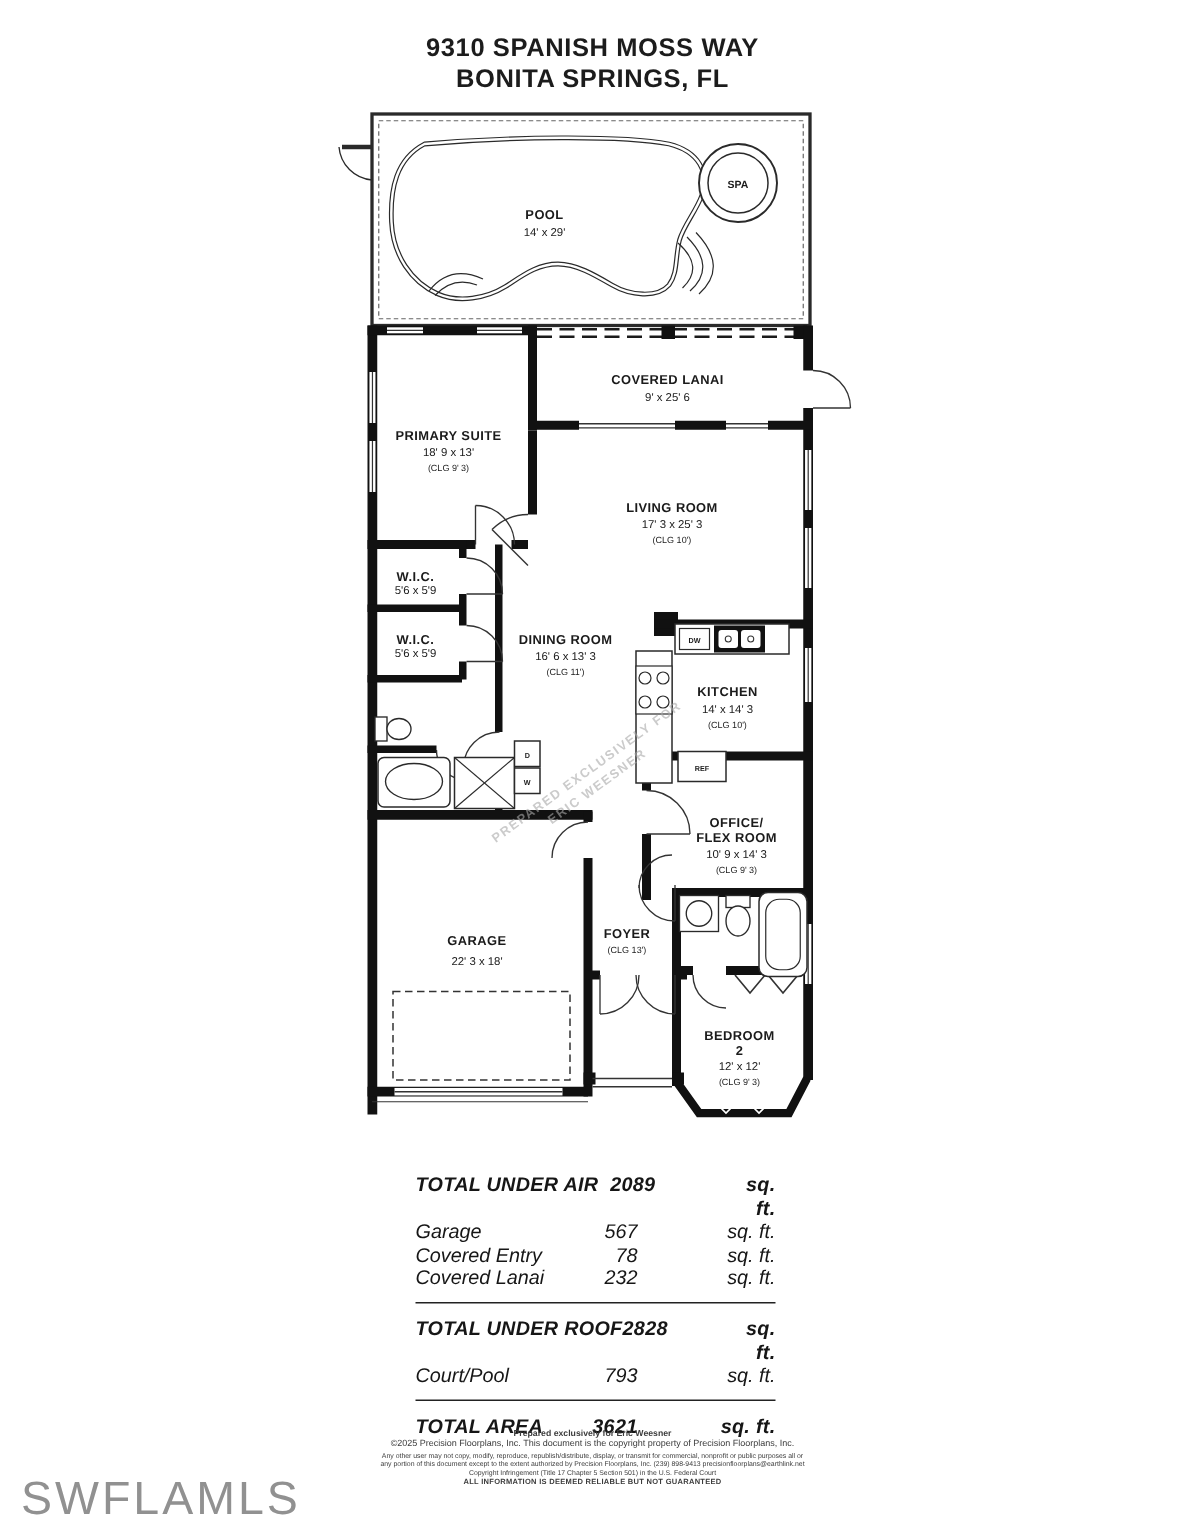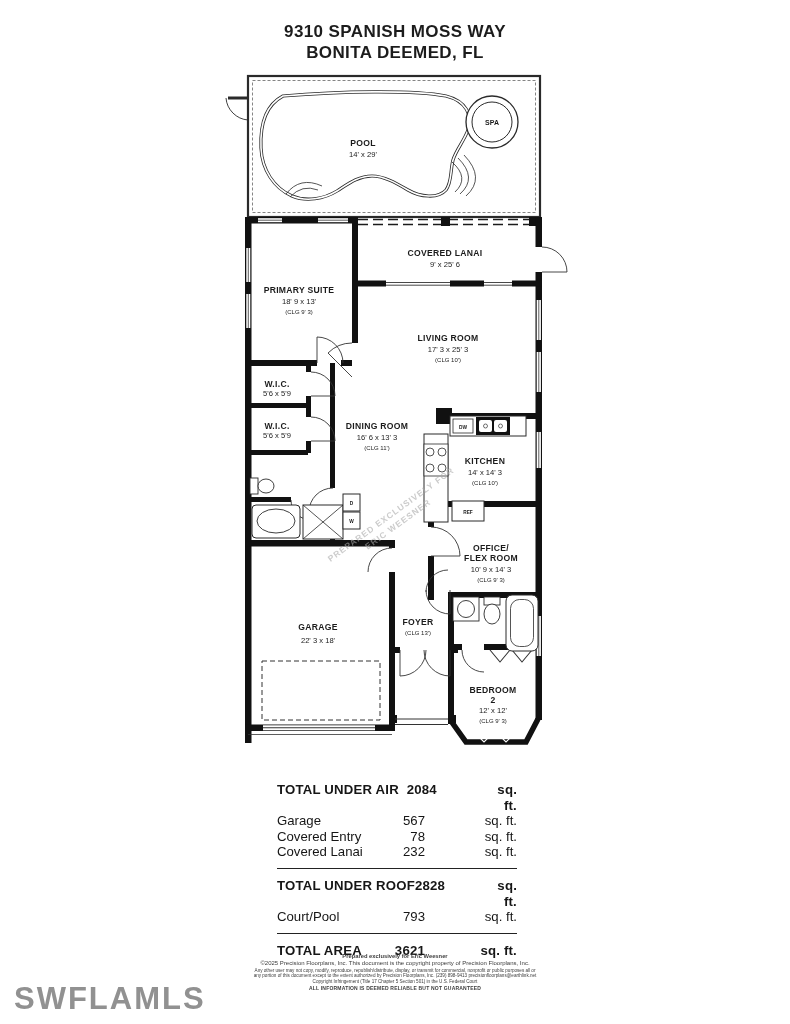--- a/index.html
+++ b/index.html
@@ -8,42 +8,42 @@
   .title{position:absolute;top:21px;left:0;width:100%;text-align:center;
          font-size:17px;font-weight:bold;letter-spacing:.4px;line-height:1.25;color:#1c1c1c;}
   svg{position:absolute;top:0;left:0;}
   .rname{font:600 8.6px "Liberation Sans",sans-serif;letter-spacing:.3px;fill:#1b1b1b;text-anchor:middle;}
   .rdim{font:400 7.6px "Liberation Sans",sans-serif;fill:#1b1b1b;text-anchor:middle;}
   .rclg{font:400 6px "Liberation Sans",sans-serif;fill:#222;text-anchor:middle;}
   .tinylbl{font:600 4.8px "Liberation Sans",sans-serif;fill:#1b1b1b;text-anchor:middle;}
   .spalbl{font:600 7px "Liberation Sans",sans-serif;fill:#1b1b1b;text-anchor:middle;}
   .wmdiag{font:600 8.5px "Liberation Sans",sans-serif;fill:#a9a9a9;opacity:.6;letter-spacing:1.1px;text-anchor:middle;}
   .areas{position:absolute;left:277px;top:782px;width:240px;font-size:13.2px;line-height:15.6px;color:#161616;}
-  .arow{display:flex;}
+  .arow{display:flex;font-style:italic;}
   .arow .lbl{flex:1;text-align:left;white-space:nowrap;}
   .arow .val{width:52px;text-align:right;}
   .arow .unit{width:44px;text-align:right;margin-left:48px;}
   .arow.total{font-weight:bold;letter-spacing:.2px;}
   .asep{border-top:1.8px solid #222;height:0;margin:8px 0 9px 0;}
   .footer{position:absolute;top:953px;left:0;width:100%;text-align:center;color:#3c3c3c;}
   .footer .f1{font-size:5.8px;line-height:7px;font-weight:600;}
   .footer .f2{font-size:6px;line-height:7.5px;}
   .footer .f3,.footer .f4,.footer .f5{font-size:4.6px;line-height:5.8px;}
   .footer .f6{font-size:5px;line-height:7px;font-weight:600;letter-spacing:.2px;}
   .mlswm{position:absolute;left:14px;top:981px;font-size:31px;color:#919191;
-         letter-spacing:2px;font-weight:700;}
+         letter-spacing:2px;font-weight:400;}
 </style>
 </head>
 <body>
 
 <div id="page">
 
   <div class="title">
     <div>9310 SPANISH MOSS WAY</div>
-    <div>BONITA DEEMED, FL</div>
+    <div>BONITA SPRINGS, FL</div>
   </div>
 
   <svg width="790" height="1024" viewBox="0 0 790 1024">
 
     <g fill="none" stroke="#2a2a2a">
       <rect x="248" y="76" width="292" height="141" stroke-width="2.2"></rect>
       <rect x="252.5" y="80.5" width="283" height="132" stroke-width="0.8" stroke-dasharray="3 2" stroke="#666"></rect>
       <line x1="228" y1="98" x2="248" y2="98" stroke-width="3"></line>
       <path d="M 226,98 A 24 24 0 0 0 248,120" stroke-width="0.9"></path>
     </g>
@@ -272,21 +272,21 @@
       <text class="tinylbl" x="463" y="428.5">DW</text>
       <text class="tinylbl" x="468" y="514">REF</text>
       <text class="tinylbl" x="351.5" y="505">D</text>
       <text class="tinylbl" x="351.5" y="523">W</text>
     </g>
   </svg>
 
   <div class="areas">
     <div class="arow total">
       <span class="lbl">TOTAL UNDER AIR</span>
-      <span class="val">2084</span>
+      <span class="val">2089</span>
       <span class="unit">sq. ft.</span>
     </div>
     <div class="arow">
       <span class="lbl">Garage</span>
       <span class="val">567</span>
       <span class="unit">sq. ft.</span>
     </div>
     <div class="arow">
       <span class="lbl">Covered Entry</span>
       <span class="val">78</span>

